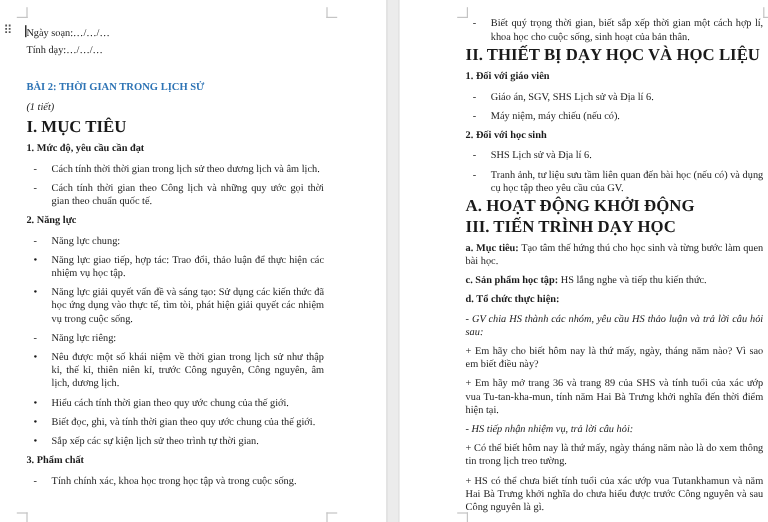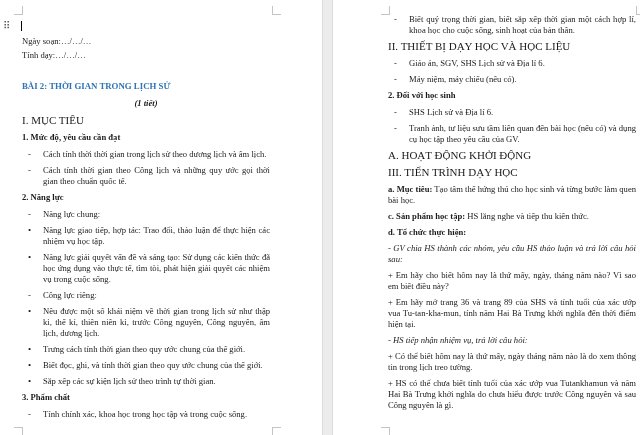--- a/index.html
+++ b/index.html
@@ -20,31 +20,31 @@
     background:#ececec; border-left:1px solid #dcdcdc; border-right:1px solid #dcdcdc;
     box-sizing:border-box;
   }
   .corner { position:absolute; width:8px; height:8px; border-color:#c4c4c4; border-style:solid; border-width:0; }
   .c-tl { border-right-width:1px; border-bottom-width:1px; }
   .c-tr { border-left-width:1px; border-bottom-width:1px; }
   .c-bl { border-right-width:1px; border-top-width:1px; }
   .c-br { border-left-width:1px; border-top-width:1px; }
 
   .content { position:absolute; font-size:8.6px; line-height:11px; }
-  #page-left .content { left:22px; top:36px; width:248px; }
+  #page-left .content { left:22px; top:22px; width:248px; }
   #page-right .content { left:55px; top:14px; width:248px; }
 
   .p { margin:0 0 5px 0; }
   .tight { margin-bottom:3px; }
   .title {
     text-align:left; color:#2e74b5; font-weight:bold; font-size:8.8px;
     margin:20px 0 6px 0;
   }
-  .subtitle { text-align:center; font-style:italic; font-weight:bold; margin:0 0 6px 0; }
-  .h1 { font-weight:normal; font-size:11px; margin:0 0 6px 0; }
+  .subtitle { font-style:italic; font-weight:normal; margin:0 0 6px 0; }
+  .h1 { font-weight:bold; font-size:14px; margin:0 0 6px 0; }
   .h2 { font-weight:bold; margin:0 0 6px 0; }
   .li { position:relative; padding-left:21px; margin:0 0 5px 0; text-align:justify; }
   .li .mark { position:absolute; left:6px; top:0; }
   .li.bullet .mark { font-size:9px; }
   .li .txt { display:block; }
   .ital { font-style:italic; }
   .justify { text-align:justify; }
   .b { font-weight:bold; }
   .drag-handle {
     position:absolute; left:3px; top:21px; font-size:10px; color:#555;
@@ -91,29 +91,29 @@
     <div class="li bullet">
       <span class="mark">•</span>
       <span class="txt">Năng lực giao tiếp, hợp tác: Trao đổi, thảo luận để thực hiện các nhiệm vụ học tập.</span>
     </div>
     <div class="li bullet">
       <span class="mark">•</span>
       <span class="txt">Năng lực giải quyết vấn đề và sáng tạo: Sử dụng các kiến thức đã học ứng dụng vào thực tế, tìm tòi, phát hiện giải quyết các nhiệm vụ trong cuộc sống.</span>
     </div>
     <div class="li">
       <span class="mark">-</span>
-      <span class="txt">Công lực riêng:</span>
+      <span class="txt">Năng lực riêng:</span>
     </div>
     <div class="li bullet">
       <span class="mark">•</span>
       <span class="txt">Nêu được một số khái niệm về thời gian trong lịch sử như thập kỉ, thế kỉ, thiên niên kỉ, trước Công nguyên, Công nguyên, âm lịch, dương lịch.</span>
     </div>
     <div class="li bullet">
       <span class="mark">•</span>
-      <span class="txt">Trưng cách tính thời gian theo quy ước chung của thế giới.</span>
+      <span class="txt">Hiểu cách tính thời gian theo quy ước chung của thế giới.</span>
     </div>
     <div class="li bullet">
       <span class="mark">•</span>
       <span class="txt">Biết đọc, ghi, và tính thời gian theo quy ước chung của thế giới.</span>
     </div>
     <div class="li bullet">
       <span class="mark">•</span>
       <span class="txt">Sắp xếp các sự kiện lịch sử theo trình tự thời gian.</span>
     </div>
 
@@ -132,20 +132,21 @@
   <div class="corner c-tr" style="left:303px;top:6px;"></div>
   <div class="corner c-bl" style="left:48px;top:427px;"></div>
 
   <div class="content">
     <div class="li">
       <span class="mark">-</span>
       <span class="txt">Biết quý trọng thời gian, biết sắp xếp thời gian một cách hợp lí, khoa học cho cuộc sống, sinh hoạt của bản thân.</span>
     </div>
 
     <p class="h1">II. THIẾT BỊ DẠY HỌC VÀ HỌC LIỆU</p>
+    <p class="h2">1. Đối với giáo viên</p>
     <div class="li">
       <span class="mark">-</span>
       <span class="txt">Giáo án, SGV, SHS Lịch sử và Địa lí 6.</span>
     </div>
     <div class="li">
       <span class="mark">-</span>
       <span class="txt">Máy niệm, máy chiếu (nếu có).</span>
     </div>
 
     <p class="h2">2. Đối với học sinh</p>

